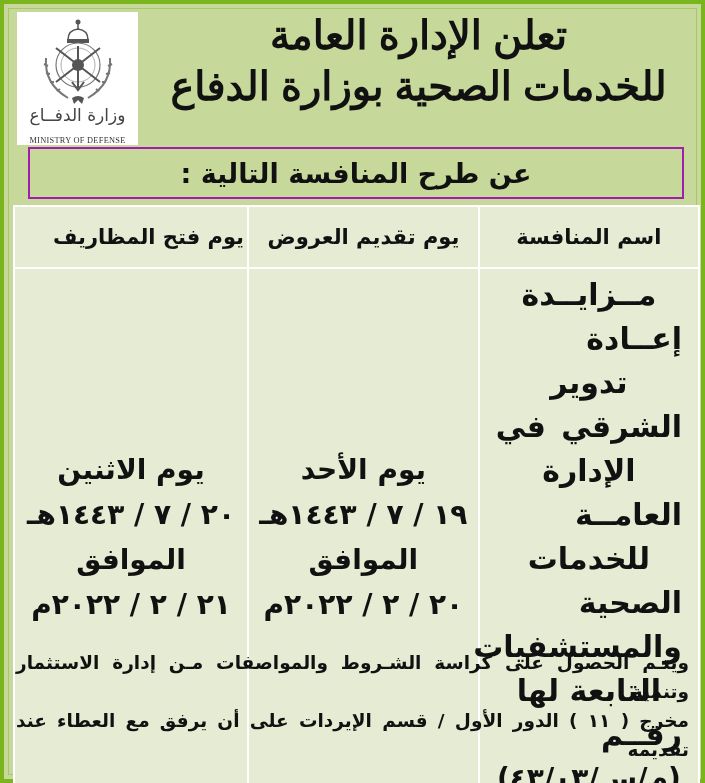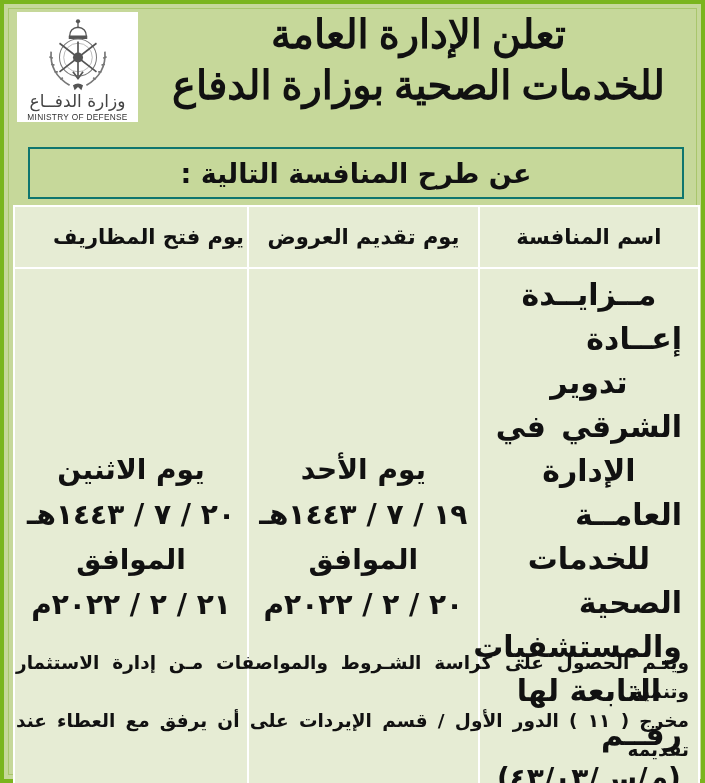--- a/index.html
+++ b/index.html
@@ -7,36 +7,36 @@
   body { font-family: "DejaVu Sans", sans-serif; color: #111; }
   .frame {
     position: absolute; left: 0; top: 0; width: 705px; height: 783px;
     border: 4px solid #7ab51d; background: #c6d89a;
   }
   .frame-inner {
     position: absolute; left: 4px; top: 4px; right: 4px; bottom: 4px;
     border: 1px solid #a9c66c;
   }
   .logo-box {
-    position: absolute; left: 13px; top: 8px; width: 121px; height: 110px;
+    position: absolute; left: 13px; top: 8px; width: 121px; height: 133px;
     background: #ffffff; display: flex; flex-direction: column; align-items: center;
   }
   .logo-emblem { margin-top: 6px; width: 92px; height: 88px; }
   .logo-ar { font-size: 17px; color: #444; direction: rtl; margin-top: 0px; line-height: 18px; letter-spacing: 1px; }
-  .logo-en { font-size: 8.3px; color: #333; letter-spacing: 0.3px; margin-top: 2px; font-family: Liberation Sans, sans-serif; }
+  .logo-en { font-size: 8.3px; color: #333; letter-spacing: 0.3px; margin-top: 12px; font-family: Liberation Serif, serif; }
   .title {
     position: absolute; left: 150px; right: 18px; top: 6px;
     direction: rtl; text-align: center; font-weight: bold;
-    font-family: Liberation Serif, serif;
+    font-family: Liberation Sans, sans-serif;
   }
   .title .l1 { font-size: 40px; line-height: 50px; }
   .title .l2 { font-size: 40px; line-height: 52px; }
   .subheader {
     position: absolute; left: 24px; top: 143px; width: 656px; height: 52px;
-    border: 2px solid #0f766e; background: #c6d89a;
+    border: 2px solid #a21caf; background: #c6d89a;
     display: flex; align-items: center; justify-content: center;
     direction: rtl; font-weight: bold; font-size: 27px;
   }
   table.tender {
     position: absolute; left: 9px; top: 201px; width: 687px; height: 437px;
     border-collapse: collapse; direction: rtl; table-layout: fixed;
   }
   table.tender td, table.tender th {
     border: 2px solid #ffffff; background: #e6ecd4; text-align: center;
     font-weight: bold; vertical-align: middle;

